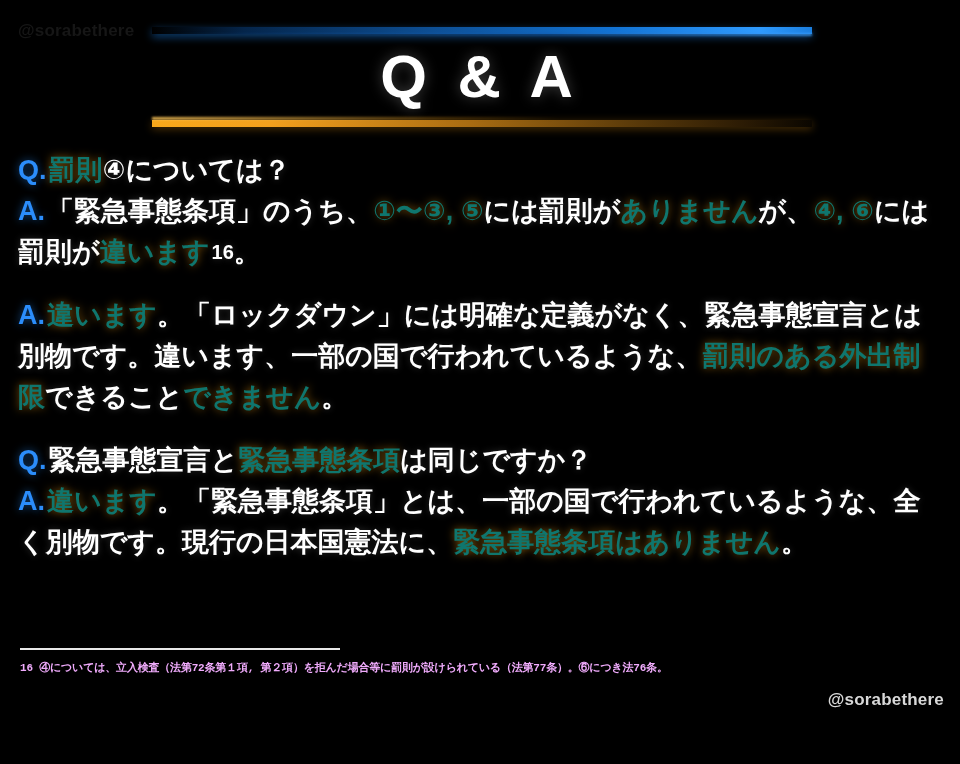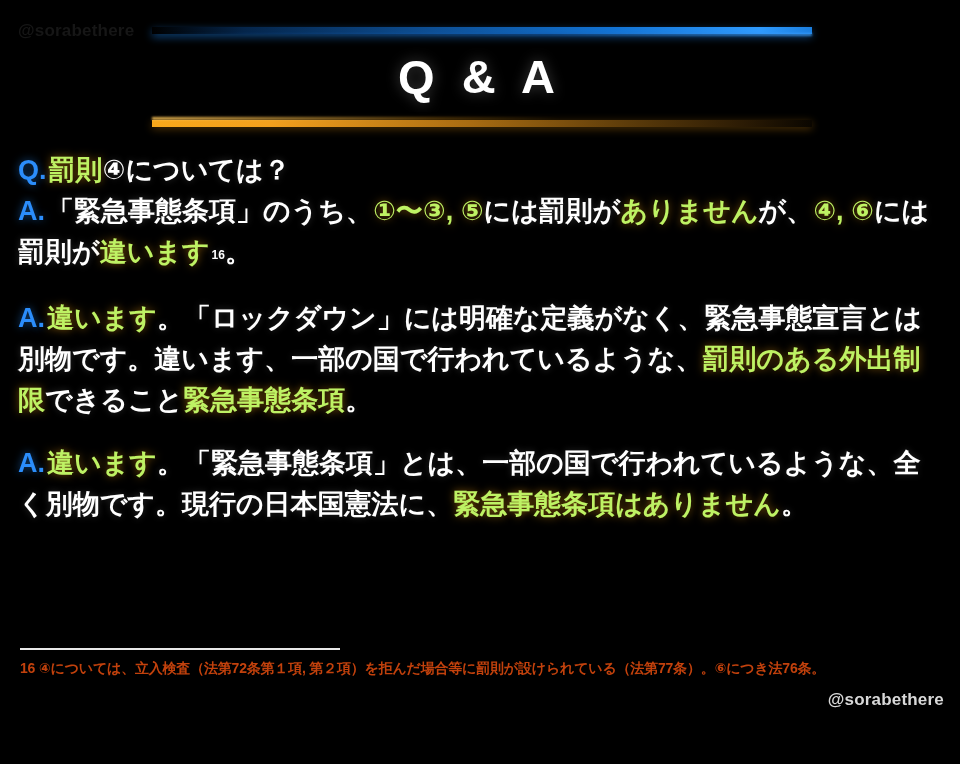--- a/index.html
+++ b/index.html
@@ -98,21 +98,21 @@
     width: 62%; height: 3px;
     background: linear-gradient(to right, rgba(255,200,90,0.85) 0%, rgba(180,120,20,0.35) 70%, rgba(0,0,0,0) 100%);
     filter: blur(1px);
   }
   .title {
     position: absolute;
     left: 0;
     top: 44px;
     width: 960px;
     text-align: center;
-    font-size: 47px;
+    font-size: 60px;
     line-height: 66px;
     font-weight: 700;
     letter-spacing: 7px;
     color: #ffffff;
     text-shadow: 0 0 14px rgba(255,255,255,0.25);
   }
 
   
   .qa-list {
     position: absolute;
@@ -130,50 +130,51 @@
     color: #ffffff;
     text-shadow: 0 0 7px rgba(255,255,255,0.18);
     word-break: break-all;
   }
   .marker {
     color: #2b8dfb;
     text-shadow: 0 0 9px rgba(40,140,250,0.55);
     margin-right: 2px;
   }
   .hl {
-    color: #bef264;
+    color: #0f766e;
     text-shadow: 0 0 9px rgba(245,160,20,0.55);
   }
   .sup {
-    font-size: 12px;
+    font-size: 20px;
     vertical-align: 2px;
     font-weight: 700;
     color: #ffffff;
     margin-left: 2px;
   }
 
   
   .footnote {
     position: absolute;
     left: 20px;
     top: 648px;
     width: 920px;
   }
   .footnote-rule {
     width: 320px;
     height: 2px;
     background: #e8e8e8;
     margin-bottom: 9px;
   }
   .footnote-text {
-    font-size: 14px;
+    font-size: 11px;
     line-height: 19px;
     font-weight: 700;
-    color: #c2410c;
+    color: #f0abfc;
     letter-spacing: -0.2px;
+    font-family: Liberation Mono, monospace;
   }
 </style>
 </head>
 <body>
 
 <div class="slide">
 
   <div class="watermark-top">@sorabethere</div>
 
   <div class="header">
@@ -181,23 +182,24 @@
     <div class="title">Q &amp; A</div>
     <div class="rule-orange"></div>
   </div>
 
   <div class="qa-list">
       <div class="qa-block">
         <div class="qa-line"><span class="marker">Q.</span><span class="hl">罰則</span><span>④については？</span></div>
         <div class="qa-line"><span class="marker">A.</span><span>「緊急事態条項」のうち、</span><span class="hl">①〜③, ⑤</span><span>には罰則が</span><span class="hl">ありません</span><span>が、</span><span class="hl">④, ⑥</span><span>には罰則が</span><span class="hl">違います</span><span class="sup">16</span><span>。</span></div>
       </div>
       <div class="qa-block">
-        <div class="qa-line"><span class="marker">A.</span><span class="hl">違います</span><span>。「ロックダウン」には明確な定義がなく、緊急事態宣言とは別物です。違います、一部の国で行われているような、</span><span class="hl">罰則のある外出制限</span><span>できること</span><span class="hl">緊急事態条項</span><span>。</span></div>
+        <div class="qa-line"><span class="marker">A.</span><span class="hl">違います</span><span>。「ロックダウン」には明確な定義がなく、緊急事態宣言とは別物です。違います、一部の国で行われているような、</span><span class="hl">罰則のある外出制限</span><span>できること</span><span class="hl">できません</span><span>。</span></div>
       </div>
       <div class="qa-block">
+        <div class="qa-line"><span class="marker">Q.</span><span>緊急事態宣言と</span><span class="hl">緊急事態条項</span><span>は同じですか？</span></div>
         <div class="qa-line"><span class="marker">A.</span><span class="hl">違います</span><span>。「緊急事態条項」とは、一部の国で行われているような、全く別物です。現行の日本国憲法に、</span><span class="hl">緊急事態条項はありません</span><span>。</span></div>
       </div>
     </div>
 
   <div class="footnote">
     <div class="footnote-rule"></div>
     <div class="footnote-text">16 ④については、立入検査（法第72条第１項, 第２項）を拒んだ場合等に罰則が設けられている（法第77条）。⑥につき法76条。</div>
   </div>
 
   <div class="watermark-bottom">@sorabethere</div>

